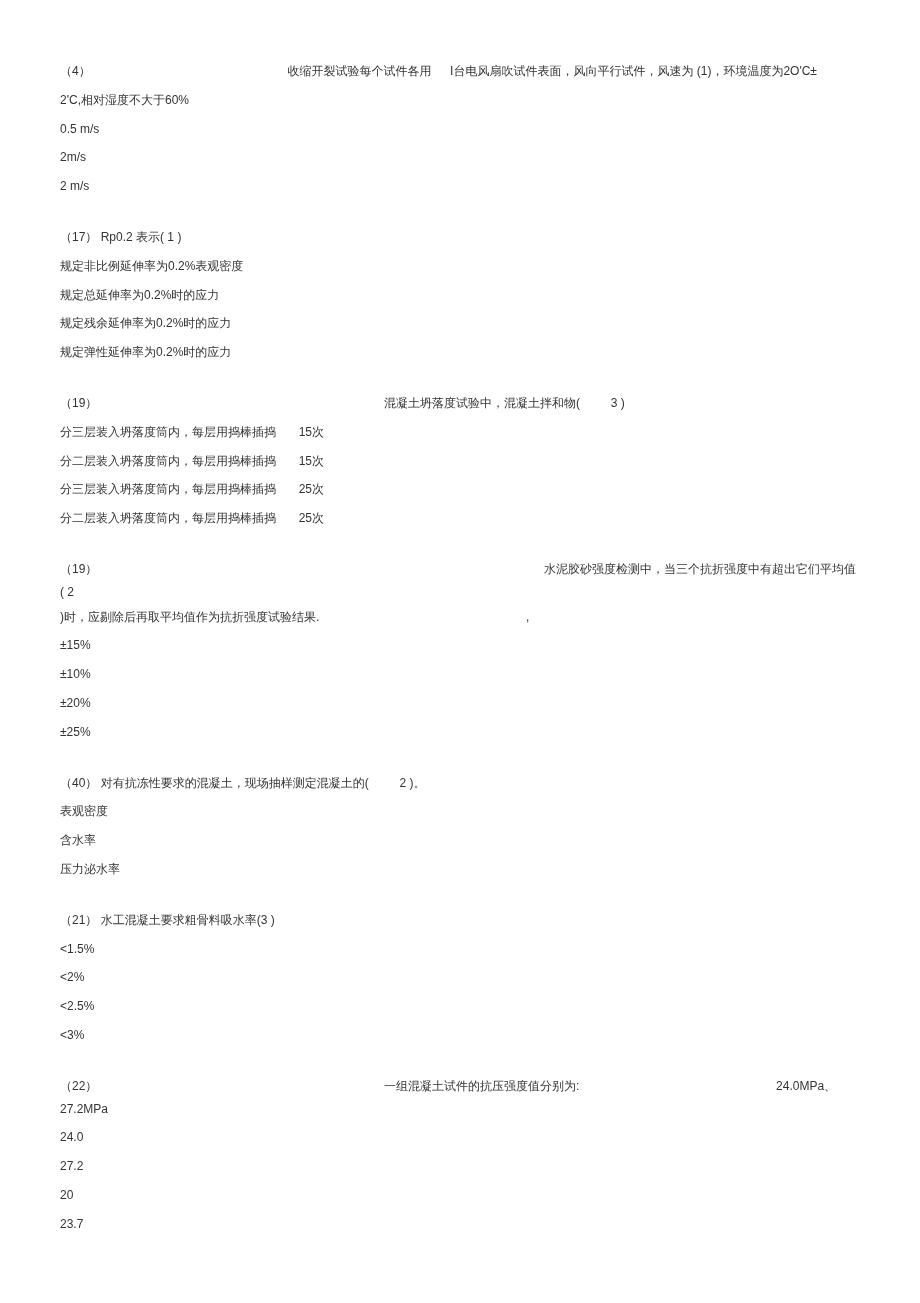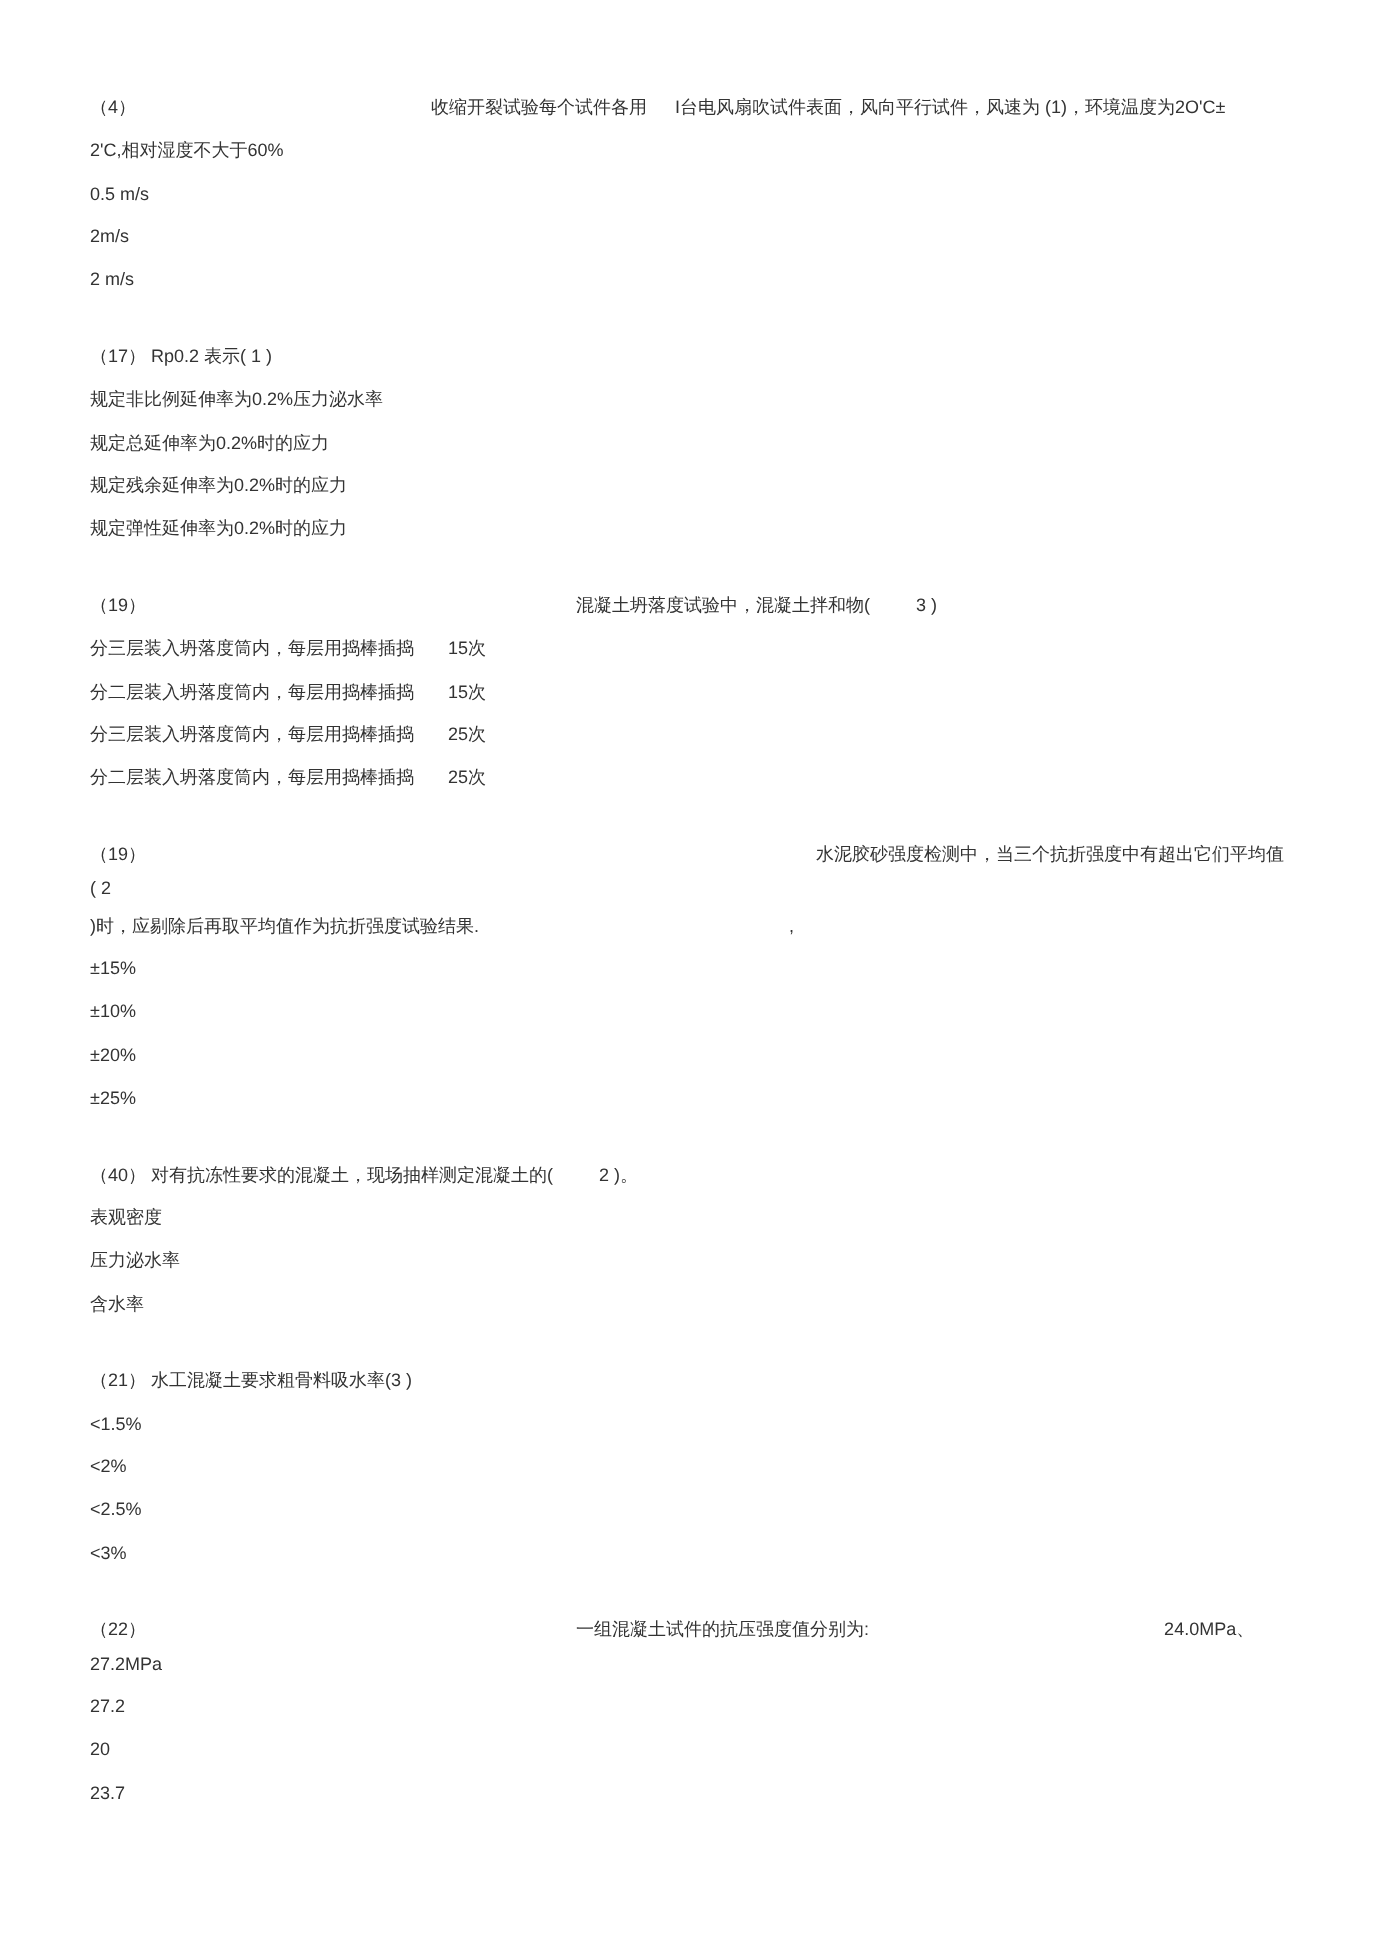--- a/index.html
+++ b/index.html
@@ -40,21 +40,21 @@
     <span>I台电风扇吹试件表面，风向平行试件，风速为 (1)，环境温度为2O'C±</span>
   </div>
   <div class="question-text">2'C,相对湿度不大于60%</div>
   <div class="option">0.5 m/s</div>
   <div class="option">2m/s</div>
   <div class="option">2 m/s</div>
 </div>
 
 <div class="question-block">
   <div class="question-text">（17）  Rp0.2 表示( 1 )</div>
-  <div class="option">规定非比例延伸率为0.2%压力泌水率</div>
+  <div class="option">规定非比例延伸率为0.2%表观密度</div>
   <div class="option">规定总延伸率为0.2%时的应力</div>
   <div class="option">规定残余延伸率为0.2%时的应力</div>
   <div class="option">规定弹性延伸率为0.2%时的应力</div>
 </div>
 
 <div class="question-block">
   <div class="question-text">
     <span>（19）</span>
     <span class="inline-gap" style="width:280px;"></span>
     <span>混凝土坍落度试验中，混凝土拌和物(</span>
@@ -100,36 +100,37 @@
   <div class="option">±25%</div>
 </div>
 
 <div class="question-block">
   <div class="question-text">
     <span>（40）  对有抗冻性要求的混凝土，现场抽样测定混凝土的(</span>
     <span class="inline-gap" style="width:24px;"></span>
     <span>2 )。</span>
   </div>
   <div class="option">表观密度</div>
+  <div class="option">含水率</div>
   <div class="option">压力泌水率</div>
-  <div class="option">含水率</div>
 </div>
 
 <div class="question-block">
   <div class="question-text">（21）  水工混凝土要求粗骨料吸水率(3 )</div>
   <div class="option">&lt;1.5%</div>
   <div class="option">&lt;2%</div>
   <div class="option">&lt;2.5%</div>
   <div class="option">&lt;3%</div>
 </div>
 
 <div class="question-block">
   <div class="question-text">
     <span>（22）</span>
     <span class="inline-gap" style="width:280px;"></span>
     <span>一组混凝土试件的抗压强度值分别为:</span>
     <span class="inline-gap" style="width:190px;"></span>
     <span>24.0MPa、27.2MPa</span>
   </div>
+  <div class="option">24.0</div>
   <div class="option">27.2</div>
   <div class="option">20</div>
   <div class="option">23.7</div>
 </div>
 
 </body></html>

